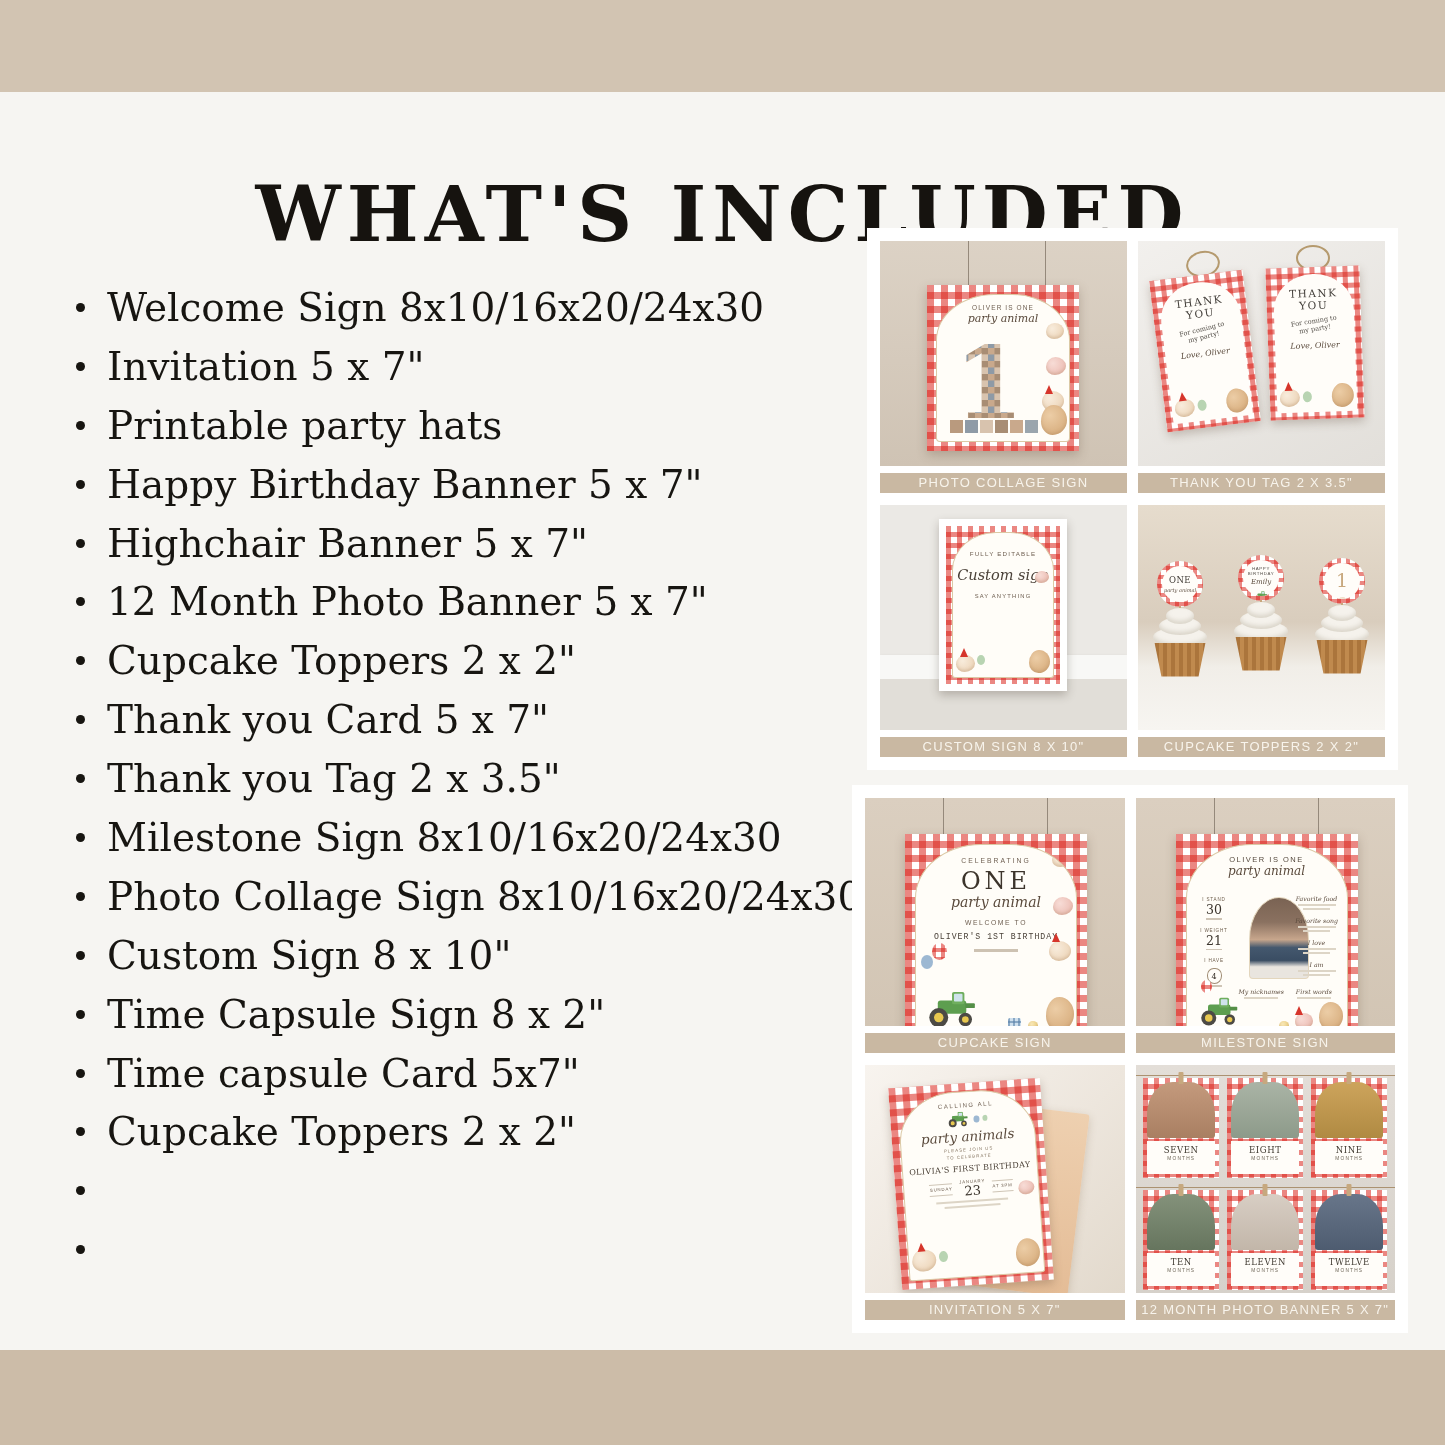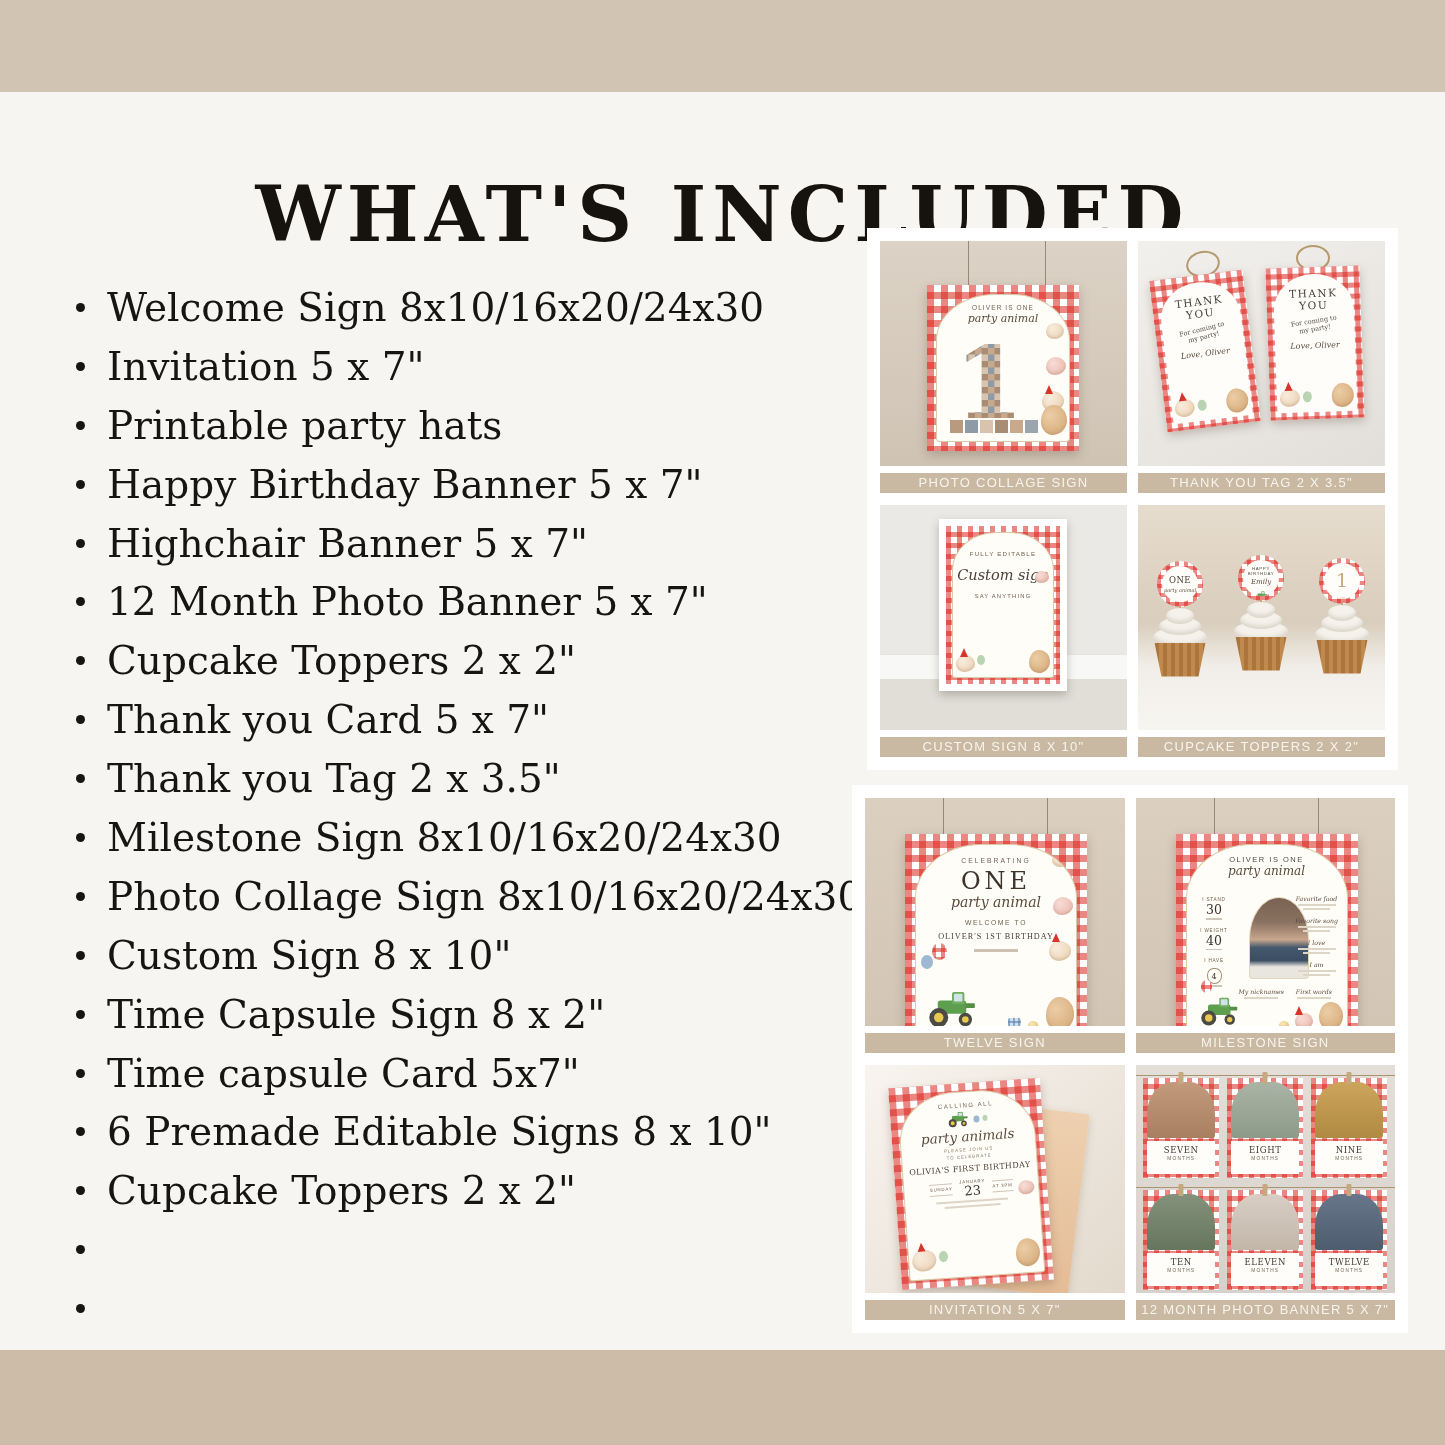--- a/index.html
+++ b/index.html
@@ -130,21 +130,21 @@
   
   .s-tanroom{background:linear-gradient(180deg,#dbcfc0,#d2c5b4);}
   .bigposter{position:absolute;left:40px;top:36px;width:182px;height:212px;padding:10px;}
   .bigposter .arch{inset:10px;border-radius:66px 66px 4px 4px/54px 54px 4px 4px;}
 
   
   .s-welcome .w1{font-size:6.8px;line-height:8px;letter-spacing:2px;margin-top:12px;}
   .s-welcome .w2{font-family:"DejaVu Serif", serif;font-size:24px;line-height:26px;letter-spacing:4px;color:#3c342b;margin-top:3px;}
   .s-welcome .w3{font-size:14px;line-height:15px;margin-top:1px;}
   .s-welcome .w4{font-size:6.8px;line-height:8px;letter-spacing:1.6px;margin-top:9px;}
-  .s-welcome .w5{font-family:Liberation Serif, serif;font-size:8.2px;line-height:10px;letter-spacing:1px;color:#4a4138;margin-top:5px;}
+  .s-welcome .w5{font-family:Liberation Mono, monospace;font-size:8.2px;line-height:10px;letter-spacing:1px;color:#4a4138;margin-top:5px;}
   .s-welcome .dateline{width:44px;height:2.5px;background:#cdc2b2;margin:7px auto 0;}
   .gift{position:absolute;width:13px;height:11px;
     background-color:#cfe0ee;
     background-image:linear-gradient(90deg, rgba(90,130,170,.6) 50%, transparent 50%),linear-gradient(0deg, rgba(90,130,170,.6) 50%, transparent 50%);
     background-size:5px 5px;border-radius:2px;}
 
   
   .s-milestone .m1{font-size:7.5px;line-height:9px;letter-spacing:1.5px;margin-top:10px;color:#55493d;font-family:"Liberation Sans", sans-serif;}
   .s-milestone .m2{font-size:12px;line-height:13px;margin-top:1px;}
   .m-stats{position:absolute;left:9px;top:52px;width:37px;text-align:center;}
@@ -274,24 +274,20 @@
     <span class="dot"></span>
     <span>Custom Sign 8 x 10"</span>
   </li>
     <li>
     <span class="dot"></span>
     <span>Time Capsule Sign 8 x 2"</span>
   </li>
     <li>
     <span class="dot"></span>
     <span>Time capsule Card 5x7"</span>
-  </li>
-    <li>
-    <span class="dot"></span>
-    <span>6 Premade Editable Signs 8 x 10"</span>
   </li>
     <li>
     <span class="dot"></span>
     <span>Cupcake Toppers 2 x 2"</span>
   </li>
     <li>
     <span class="dot"></span>
   </li>
     <li>
     <span class="dot"></span>
@@ -472,41 +468,41 @@
           <div class="blob" style="right:6px;top:6px;width:18px;height:16px"></div>
           <div class="blob pink" style="right:3px;top:52px;width:20px;height:18px"></div>
           <div class="blob" style="right:5px;top:96px;width:22px;height:20px"></div>
           <div class="hat" style="right:16px;top:88px"></div>
           <div class="blob tan" style="right:2px;bottom:4px;width:28px;height:34px"></div>
           <div class="gift" style="left:92px;bottom:6px"></div>
           <div class="blob yellow" style="left:112px;bottom:5px;width:10px;height:9px"></div>
         </div>
       </div>
     </div>
-    <div class="cap">TWELVE SIGN</div>
+    <div class="cap">CUPCAKE SIGN</div>
   </div>
 
   <div class="cell">
     <div class="ph s-tanroom s-milestone">
       <div class="wire" style="left:78px;height:38px"></div>
       <div class="wire" style="left:182px;height:38px"></div>
       <div class="bigposter gingham shadowed">
         <div class="arch">
           <div class="m1">OLIVER IS ONE</div>
           <div class="script m2">party animal</div>
 
           <div class="m-stats">
               <div class="m-stat">
               <div class="m-lab">I STAND</div>
               <div class="m-val">30</div>
               <div class="m-sub"></div>
             </div>
               <div class="m-stat">
               <div class="m-lab">I WEIGHT</div>
-              <div class="m-val">40</div>
+              <div class="m-val">21</div>
               <div class="m-sub"></div>
             </div>
               <div class="m-stat">
               <div class="m-lab">I HAVE</div>
               <div class="m-val">4</div>
               <div class="m-sub"></div>
             </div>
             </div>
 
           <div class="m-photo"></div>

